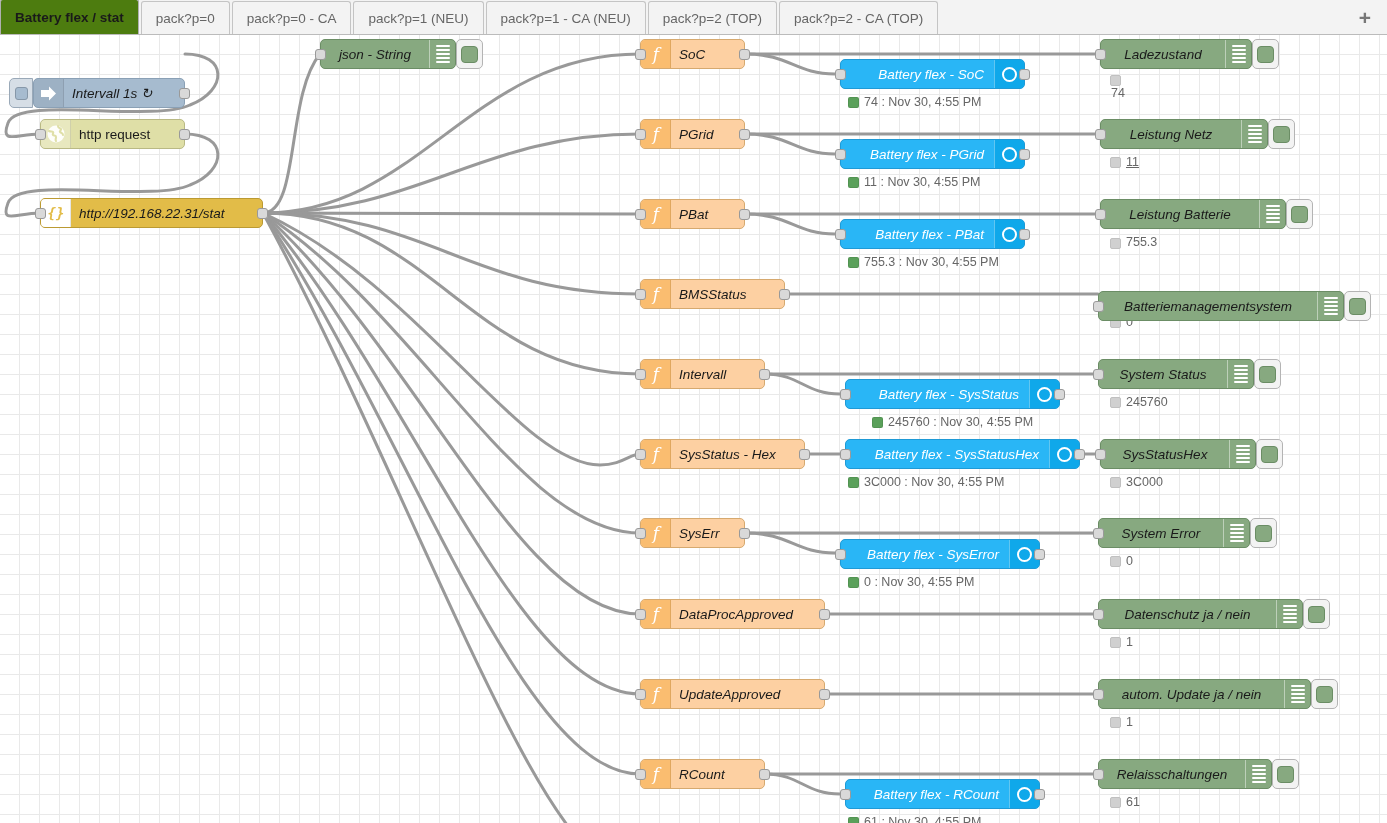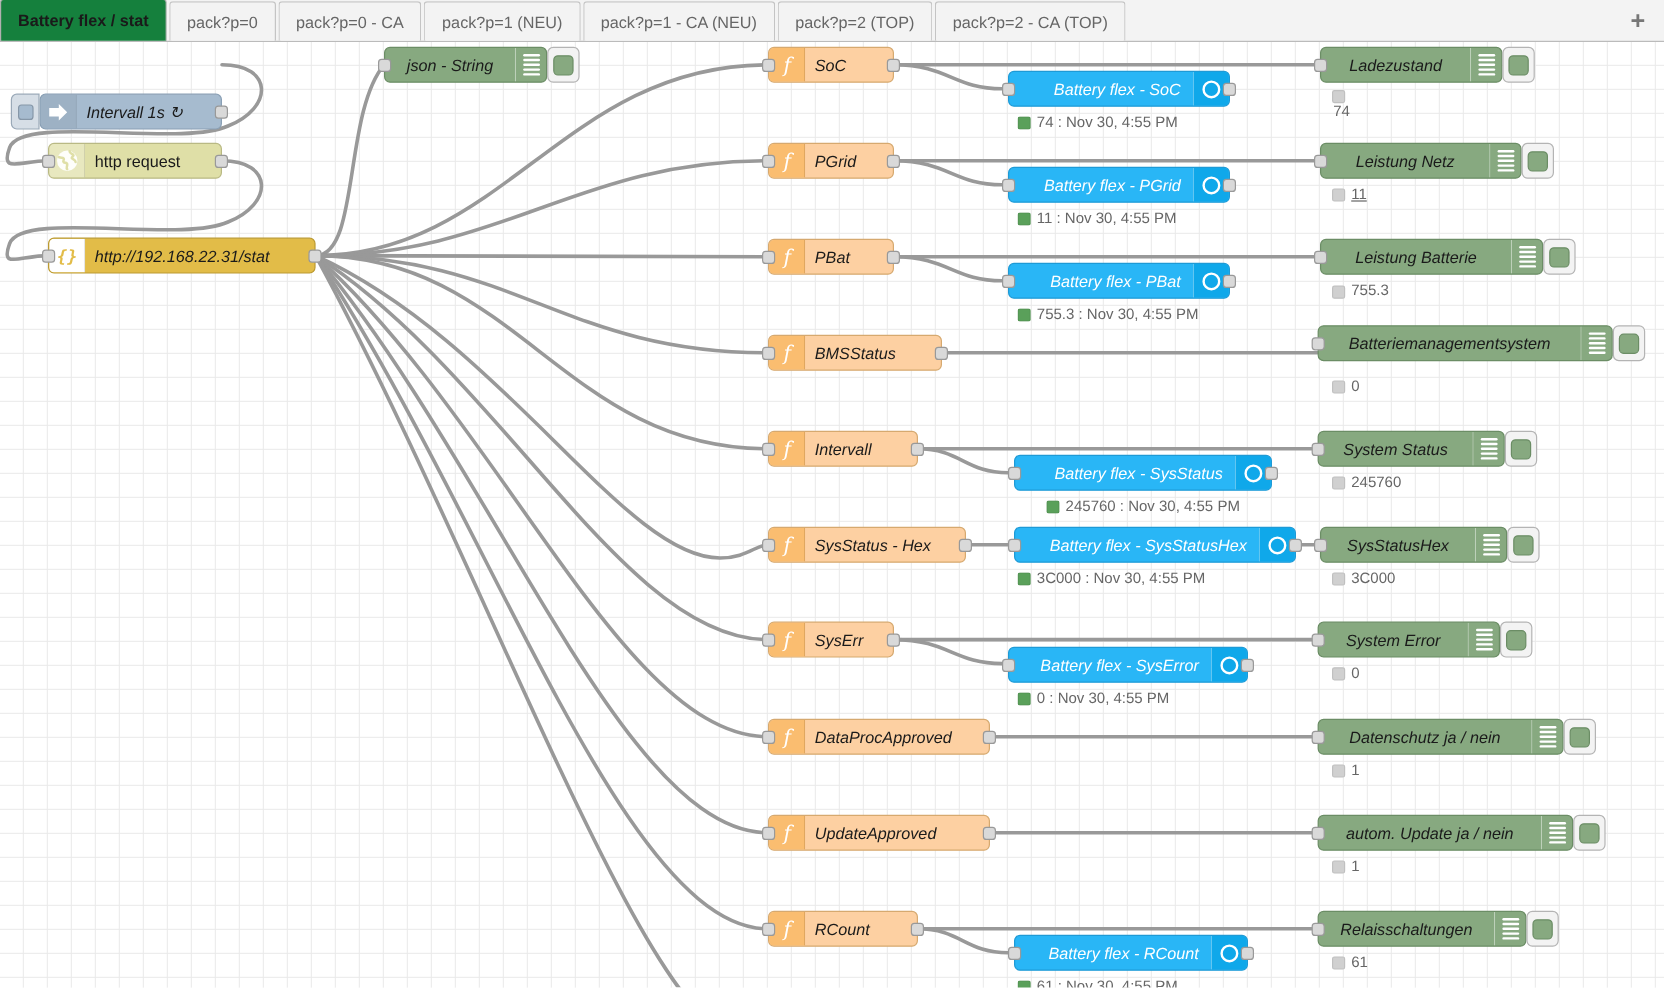--- a/index.html
+++ b/index.html
@@ -30,21 +30,21 @@
     color: #666;
     background: #f3f3f3;
     border: 1px solid #c4c4c4;
     border-bottom: none;
     border-radius: 3px 3px 0 0;
     margin-right: 2px;
     white-space: nowrap;
     cursor: pointer;
   }
   .tab.active {
-    background: #15803d;
+    background: #4d7c0f;
     color: #1a1a1a;
     font-weight: bold;
     height: 35px;
     margin-top: 0;
     border-color: #b0b0b0;
     position: relative;
     z-index: 2;
   }
   #tab-add {
     margin-left: auto;
@@ -595,21 +595,21 @@
       </div>
     <div class="green-btn">
         <i></i>
       </div>
   </div>
   <div class="status" style="left:1110px; top:200px;align-items:flex-end;">
     <span class="dot grey"></span>
       <span>755.3</span>
   </div>
 
-  <div class="node green" style="left:1098px; top:236px; width:246px;">
+  <div class="node green" style="left:1098px; top:256px; width:246px;">
     <div class="port in"></div>
     <div class="label">Batteriemanagementsystem</div>
     <div class="right-icon">
         <span class="lines">
           <span></span>
           <span></span>
           <span></span>
           <span></span>
           <span></span>
         </span>

